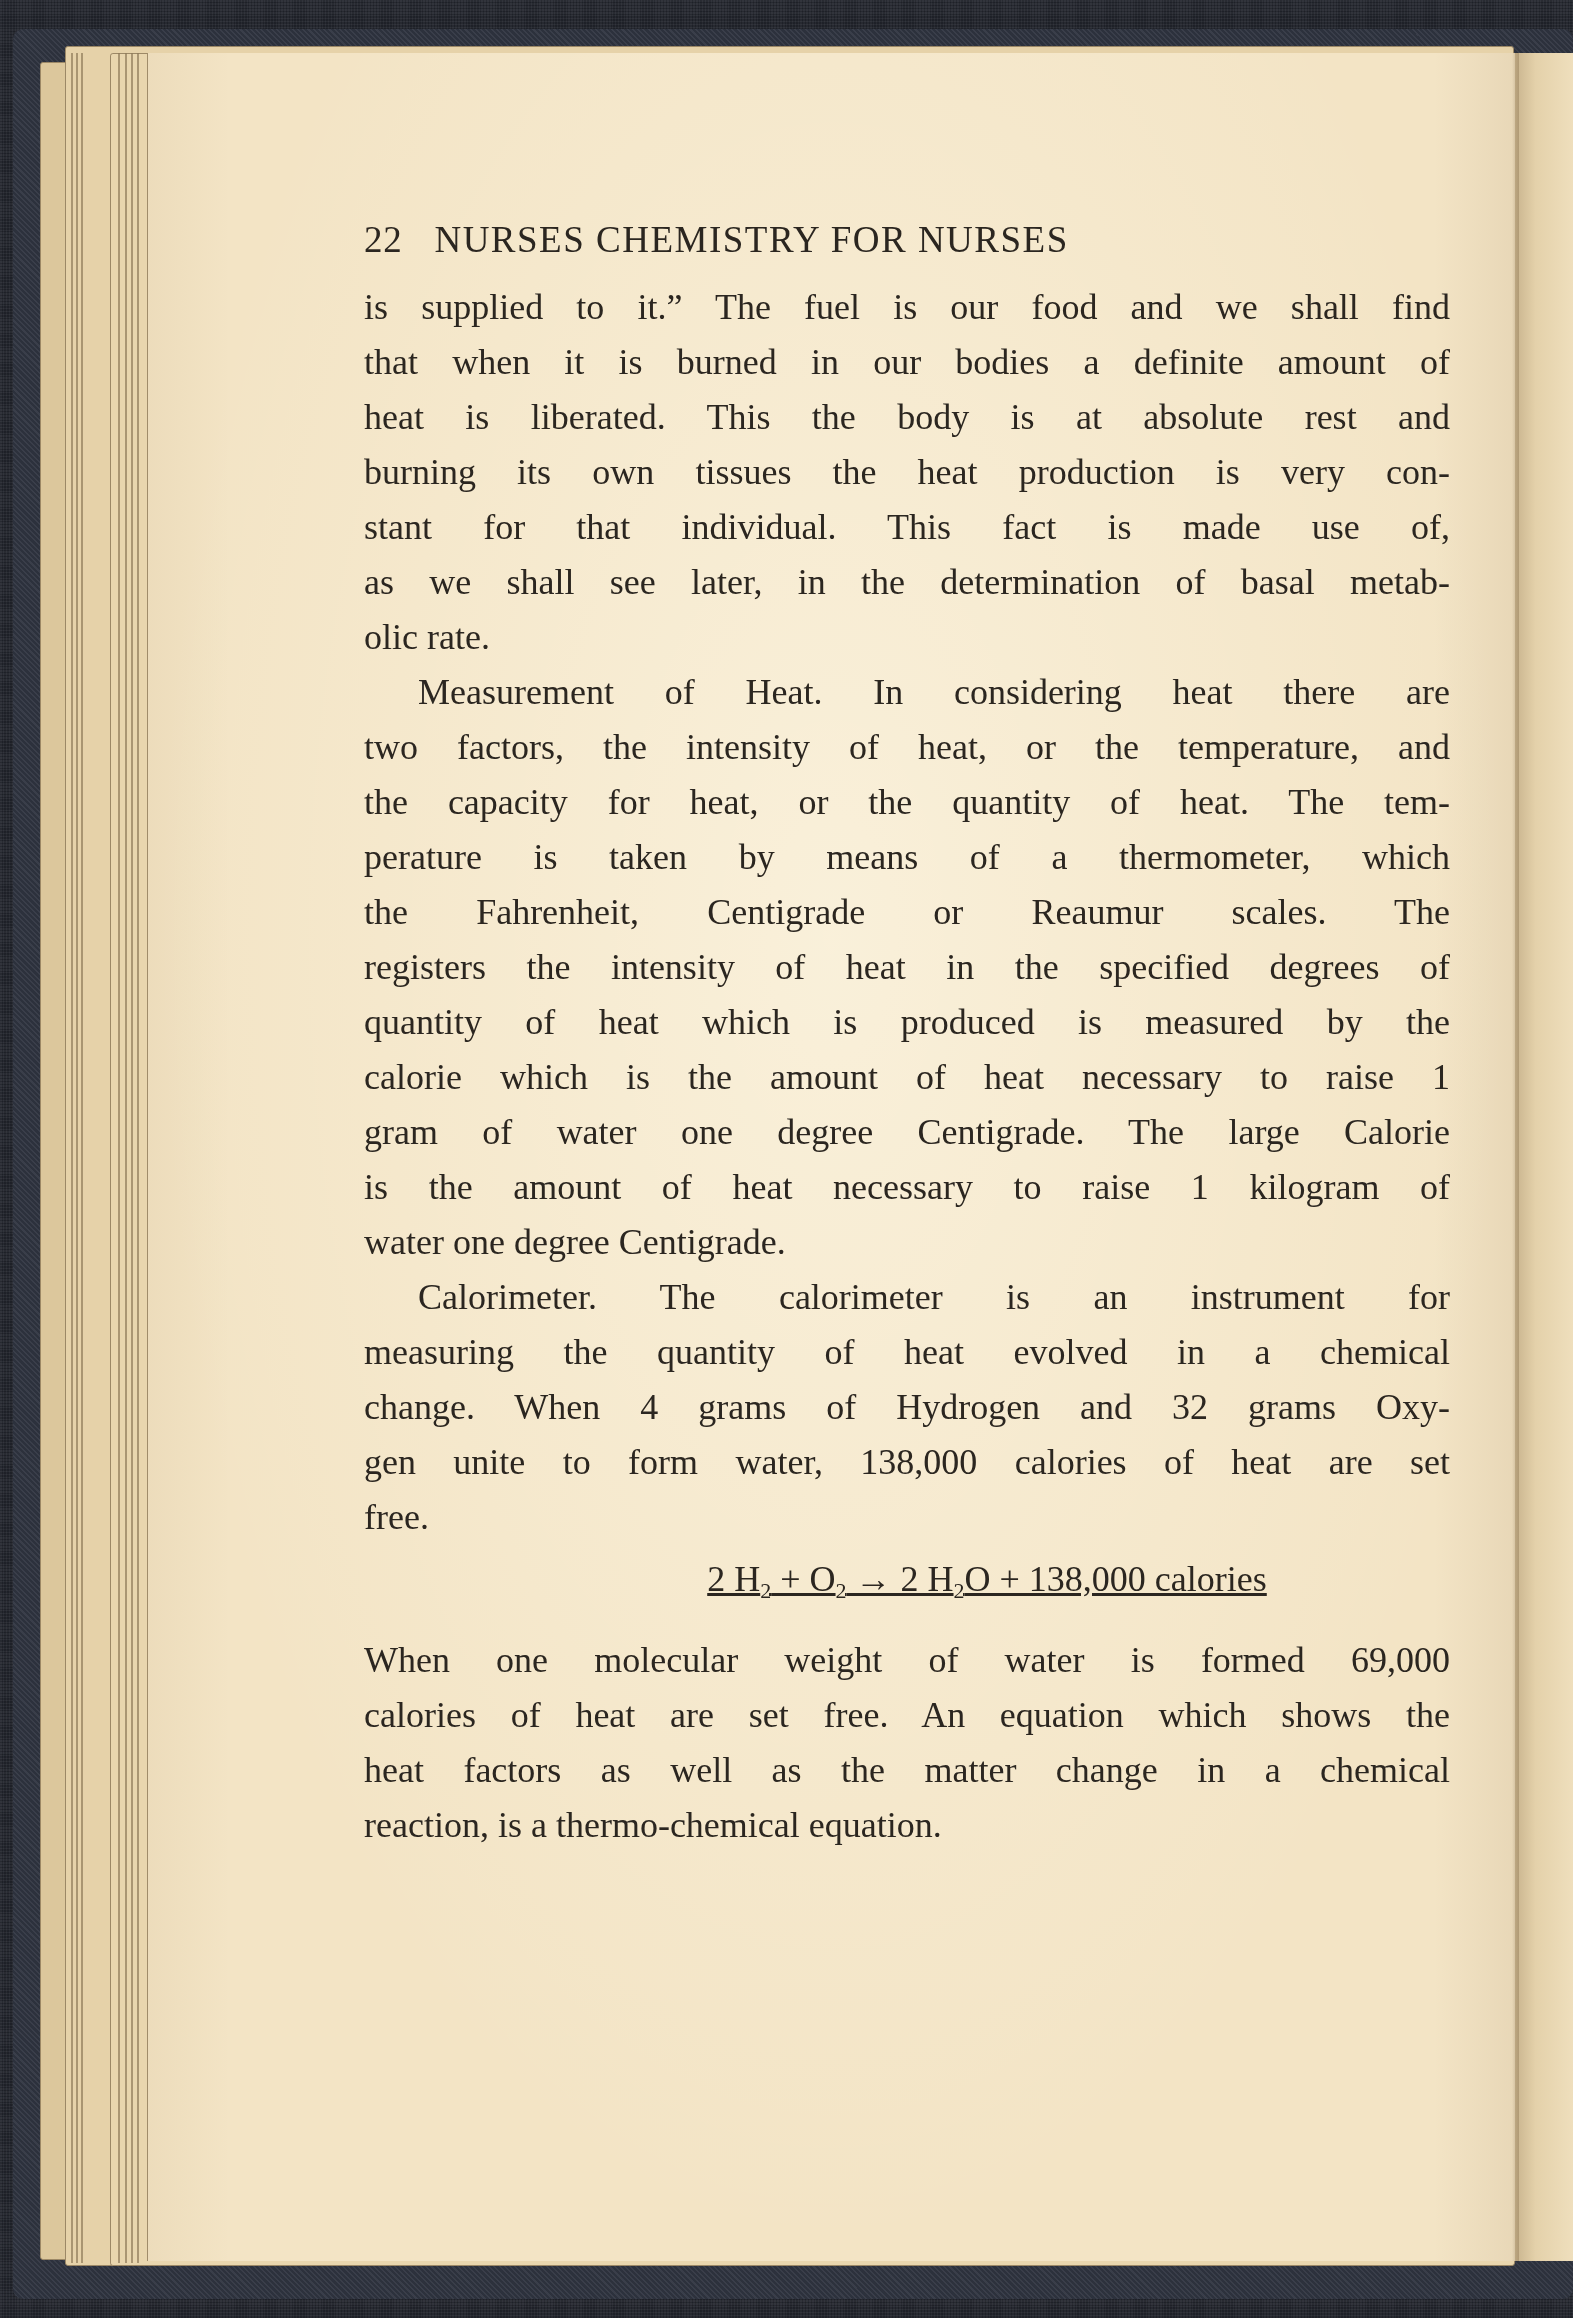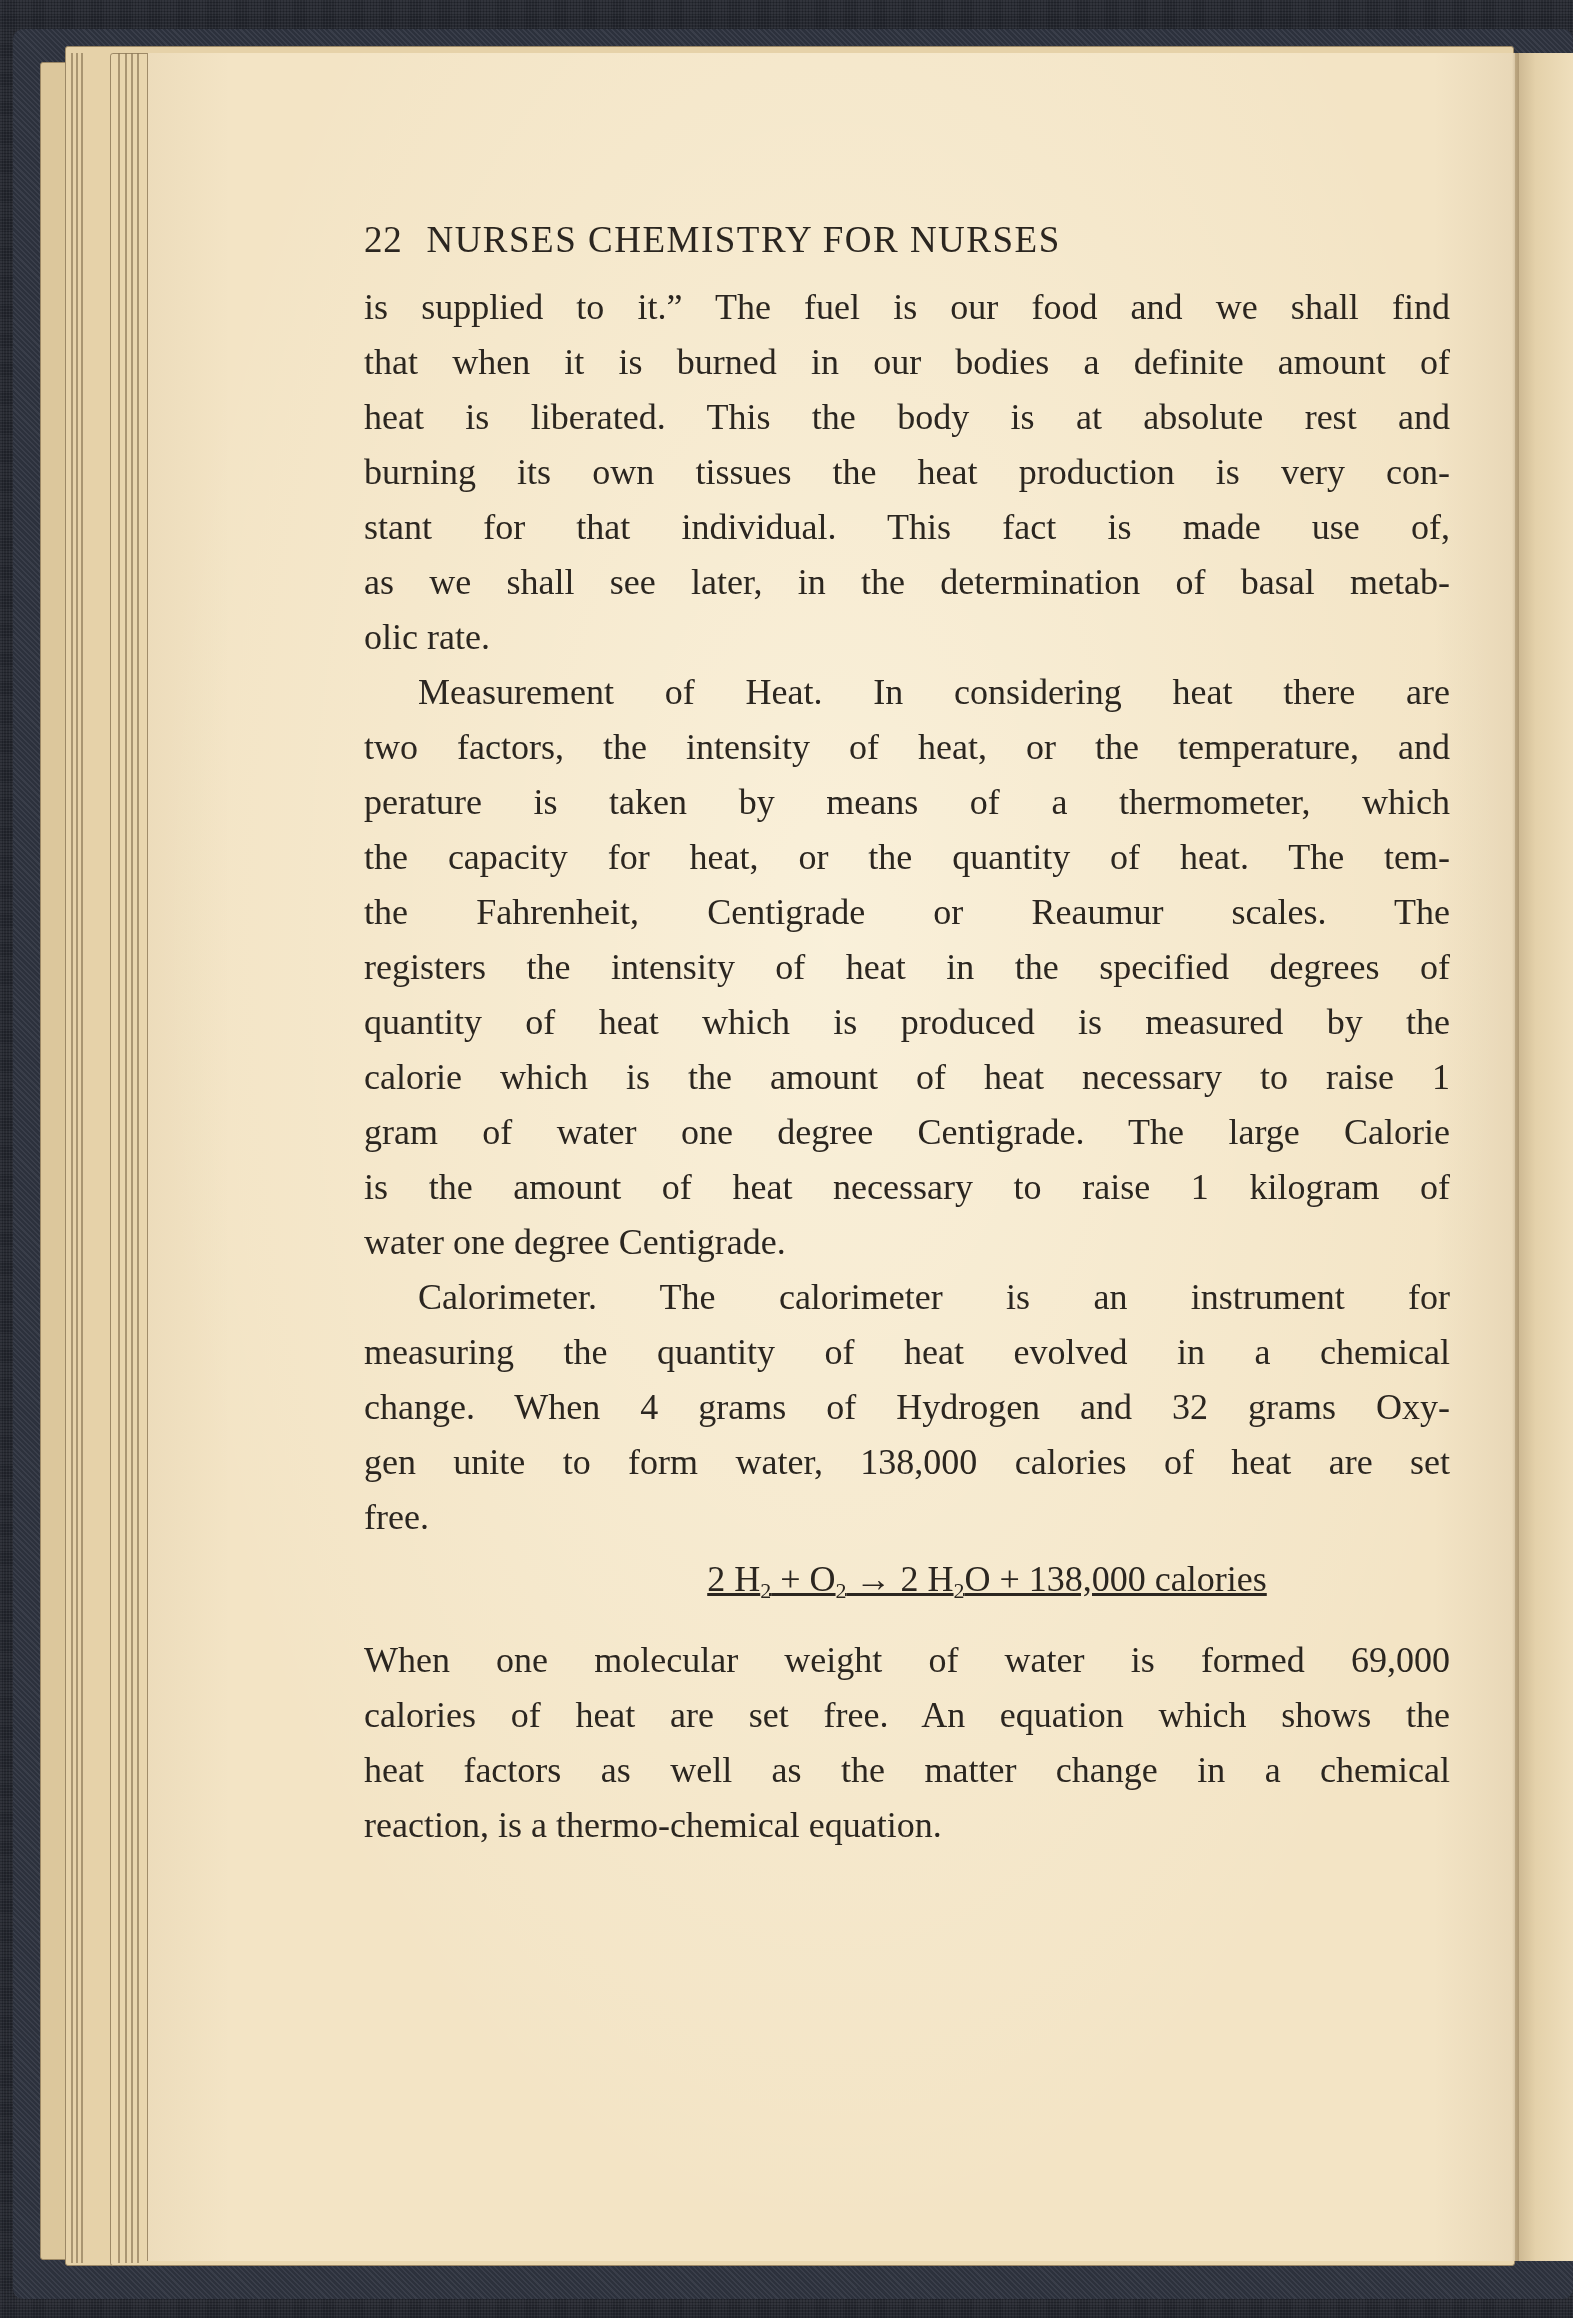--- a/index.html
+++ b/index.html
@@ -90,21 +90,21 @@
       left: 364px;
       top: 213px;
       width: 1086px;
       color: #2b2620;
     }
     .running-head {
       font-size: 37px;
       letter-spacing: 0.7px;
       margin: 0 0 13.2px 0;
       display: flex;
-      gap: 24px;
+      gap: 32px;
       line-height: 54px;
       white-space: nowrap;
     }
     .running-head .title {
       letter-spacing: 1.5px;
     }
     .para {
       font-size: 36px;
       line-height: 55px;
       text-align: justify;
@@ -173,22 +173,22 @@
     <span class="line">heat is liberated.  This the body is at absolute rest and</span>
     <span class="line">burning its own tissues the heat production is very con-</span>
     <span class="line">stant for that individual.  This fact is made use of,</span>
     <span class="line">as we shall see later, in the determination of basal metab-</span>
     <span class="line last">olic rate.</span>
   </div>
 
   <div class="para">
     <span class="line indent"><span class="it">Measurement of Heat.</span><span> In considering heat there are</span></span>
     <span class="line">two factors, the intensity of heat, or the temperature, and</span>
+    <span class="line">the capacity for heat, or the quantity of heat.  The tem-</span>
     <span class="line">perature is taken by means of a thermometer, which</span>
-    <span class="line">the capacity for heat, or the quantity of heat.  The tem-</span>
     <span class="line">the Fahrenheit, Centigrade or Reaumur scales.  The</span>
     <span class="line">registers the intensity of heat in the specified degrees of</span>
     <span class="line">quantity of heat which is produced is measured by the</span>
     <span class="line">calorie which is the amount of heat necessary to raise 1</span>
     <span class="line">gram of water one degree Centigrade.  The large Calorie</span>
     <span class="line">is the amount of heat necessary to raise 1 kilogram of</span>
     <span class="line last">water one degree Centigrade.</span>
   </div>
 
   <div class="para">

